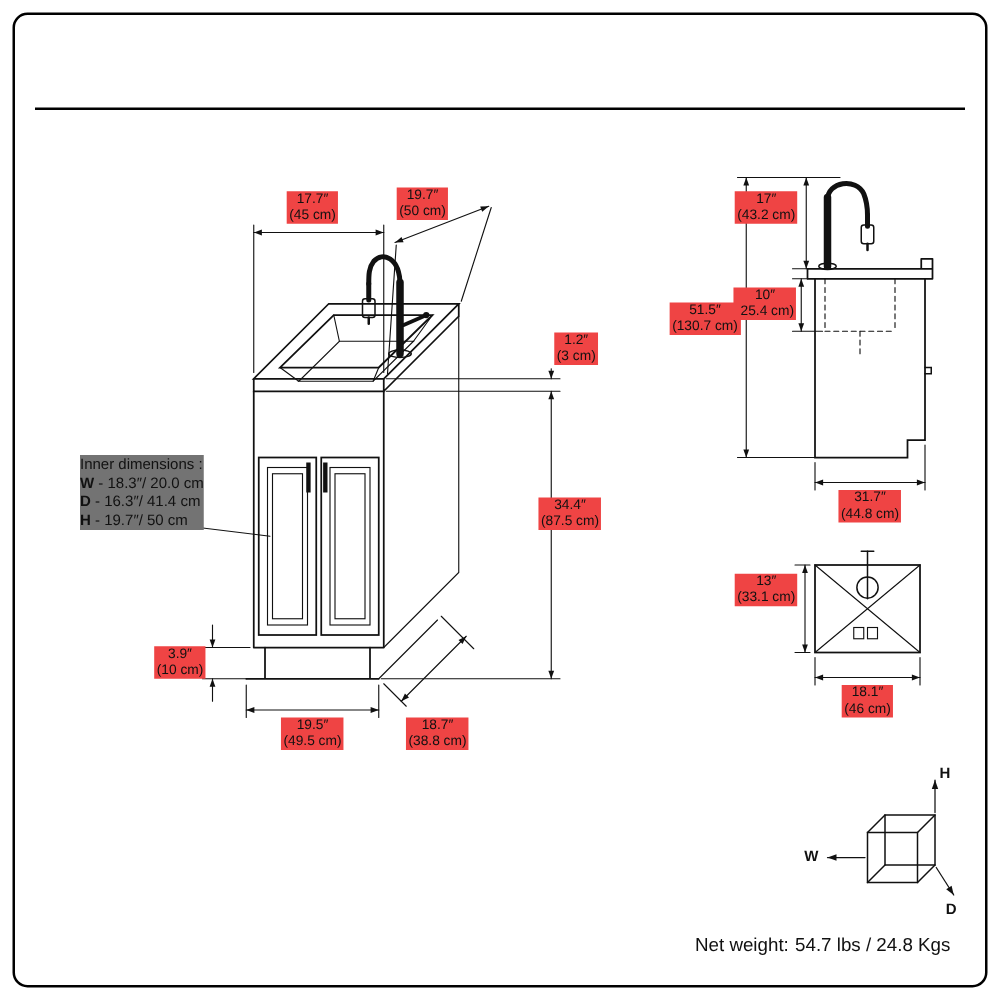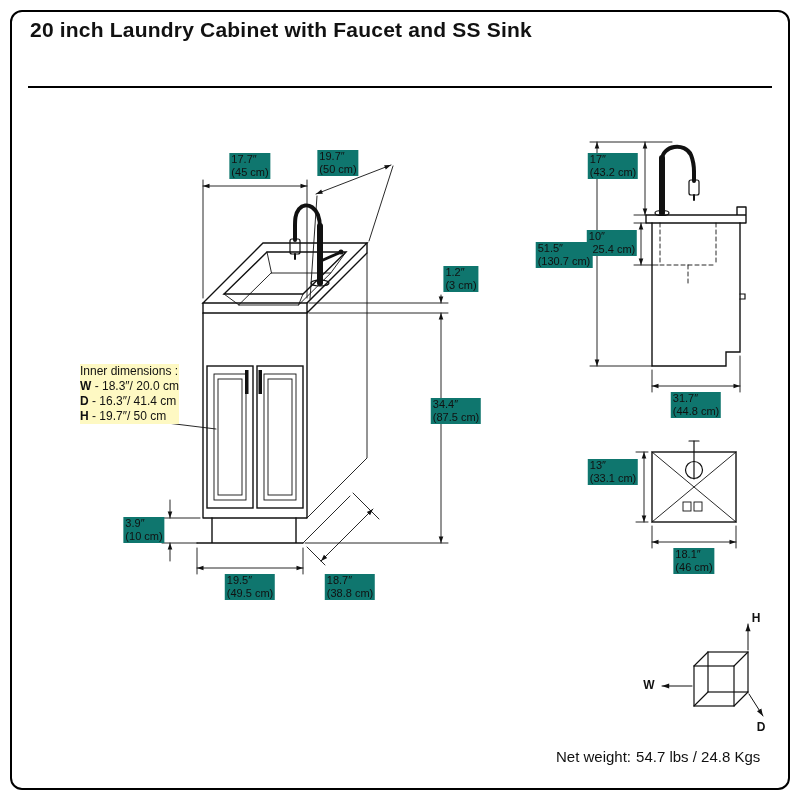--- a/index.html
+++ b/index.html
@@ -2,35 +2,34 @@
 <html><head>
 <meta charset="utf-8">
 <style>
   *{margin:0;padding:0;box-sizing:border-box}
   html,body{width:800px;height:800px}
   body{background:#fff;font-family:"Liberation Sans","DejaVu Sans",sans-serif;color:#111;position:relative;overflow:hidden}
   .frame{position:absolute;left:10px;top:10px;width:780px;height:780px;border:2px solid #000;border-radius:12px;pointer-events:none}
   .title{position:absolute;left:30px;top:16px;font-size:21px;font-weight:bold;line-height:27px;letter-spacing:.2px}
   .rule{position:absolute;left:28px;top:86px;width:744px;height:2px;background:#000}
   svg.art{position:absolute;left:0;top:0}
-  .dim-label{position:absolute;transform:translateX(-50%);font-size:11px;line-height:13px;background:#0f766e;padding:0 2px;white-space:nowrap}
-  .inner-dims{position:absolute;left:80px;top:364px;font-size:12px;line-height:15px;background:#fef9c3;white-space:nowrap}
+  .dim-label{position:absolute;transform:translateX(-50%);text-align:center;font-size:11px;line-height:13px;background:#ef4444;padding:0 2px;white-space:nowrap}
+  .inner-dims{position:absolute;left:64px;top:364px;font-size:12px;line-height:15px;background:#737373;white-space:nowrap}
   .inner-dims b{font-weight:bold}
   .axis-label{position:absolute;font-weight:bold;font-size:12px;transform:translate(-50%,-50%)}
   .net{position:absolute;left:556px;top:748px;font-size:15px;white-space:nowrap}
   .net b{font-weight:normal}
   .net span{margin-left:5px}
 </style>
 </head>
 <body>
 
 <div class="frame"></div>
 
 <div class="title">
-  <div>20 inch Laundry Cabinet with Faucet and SS Sink</div>
 </div>
 <div class="rule"></div>
 
 <svg class="art" width="800" height="800" viewBox="0 0 800 800">
   <defs>
     <marker id="arr" viewBox="0 0 10 10" refX="9.5" refY="5" markerWidth="8" markerHeight="8" orient="auto-start-reverse">
       <path d="M0.5,1.8 L9.5,5 L0.5,8.2 Z" fill="#111"></path>
     </marker>
   </defs>
   <g stroke="#111" fill="none" stroke-linecap="round">

